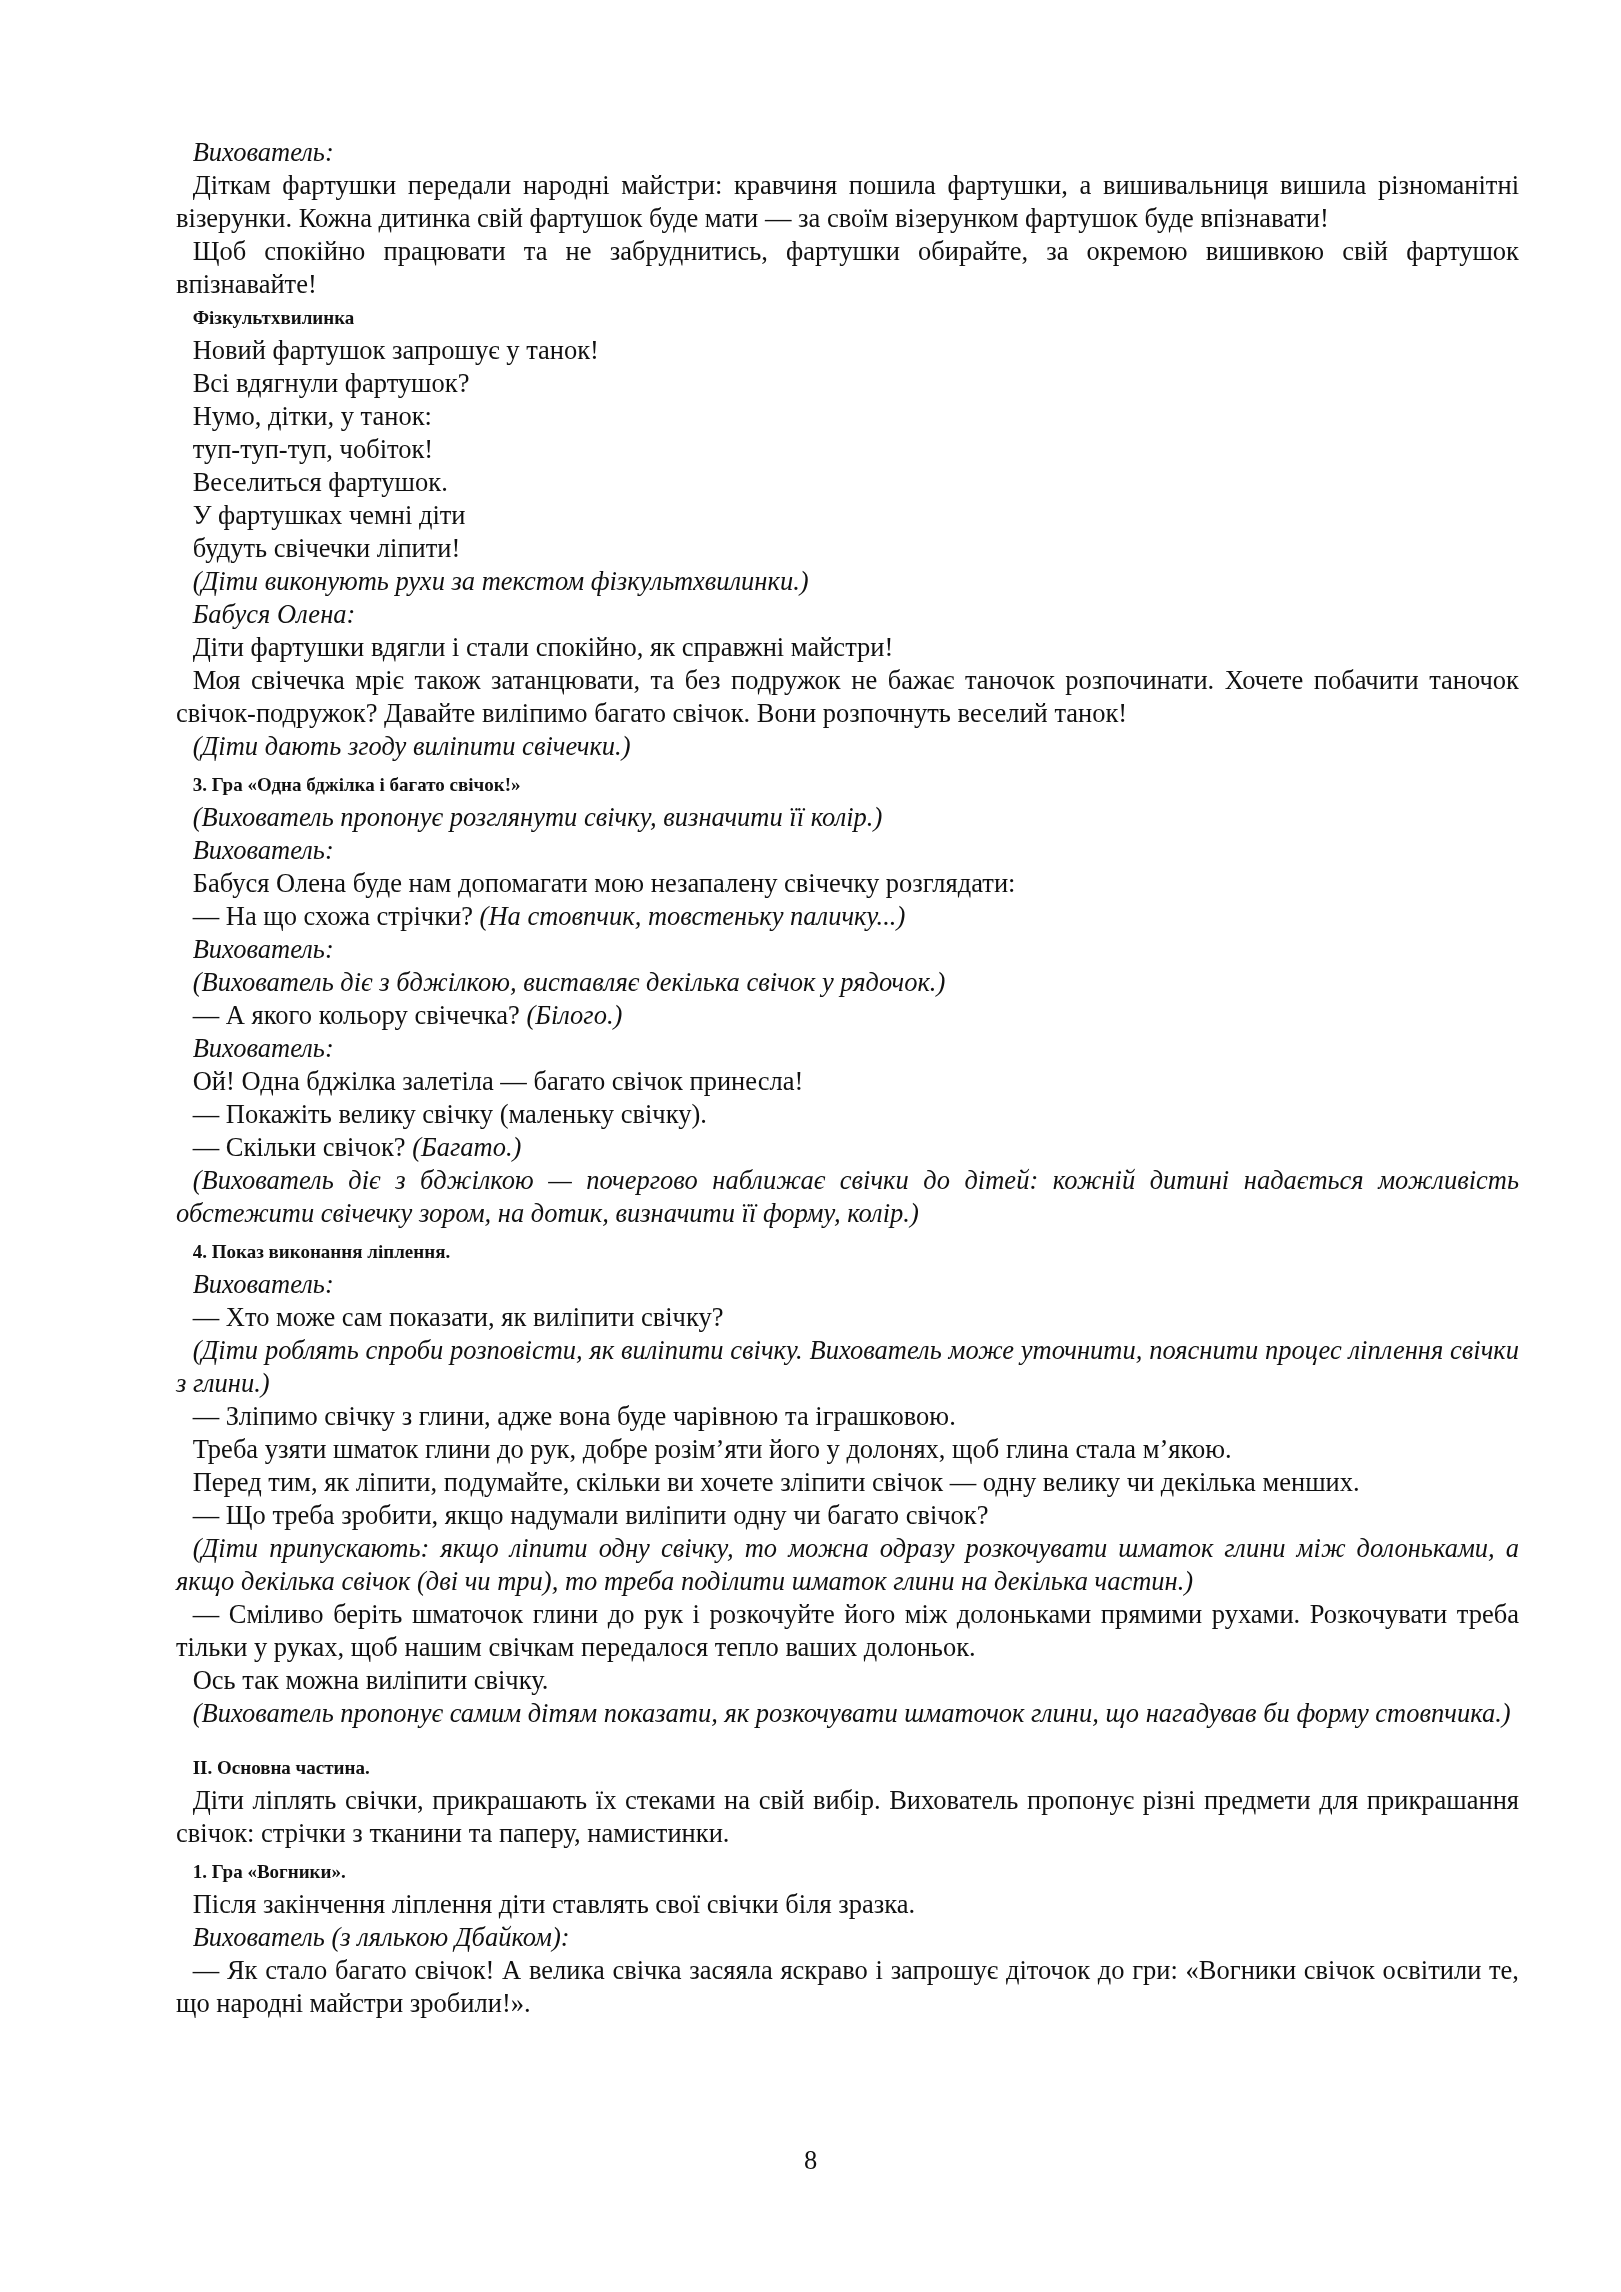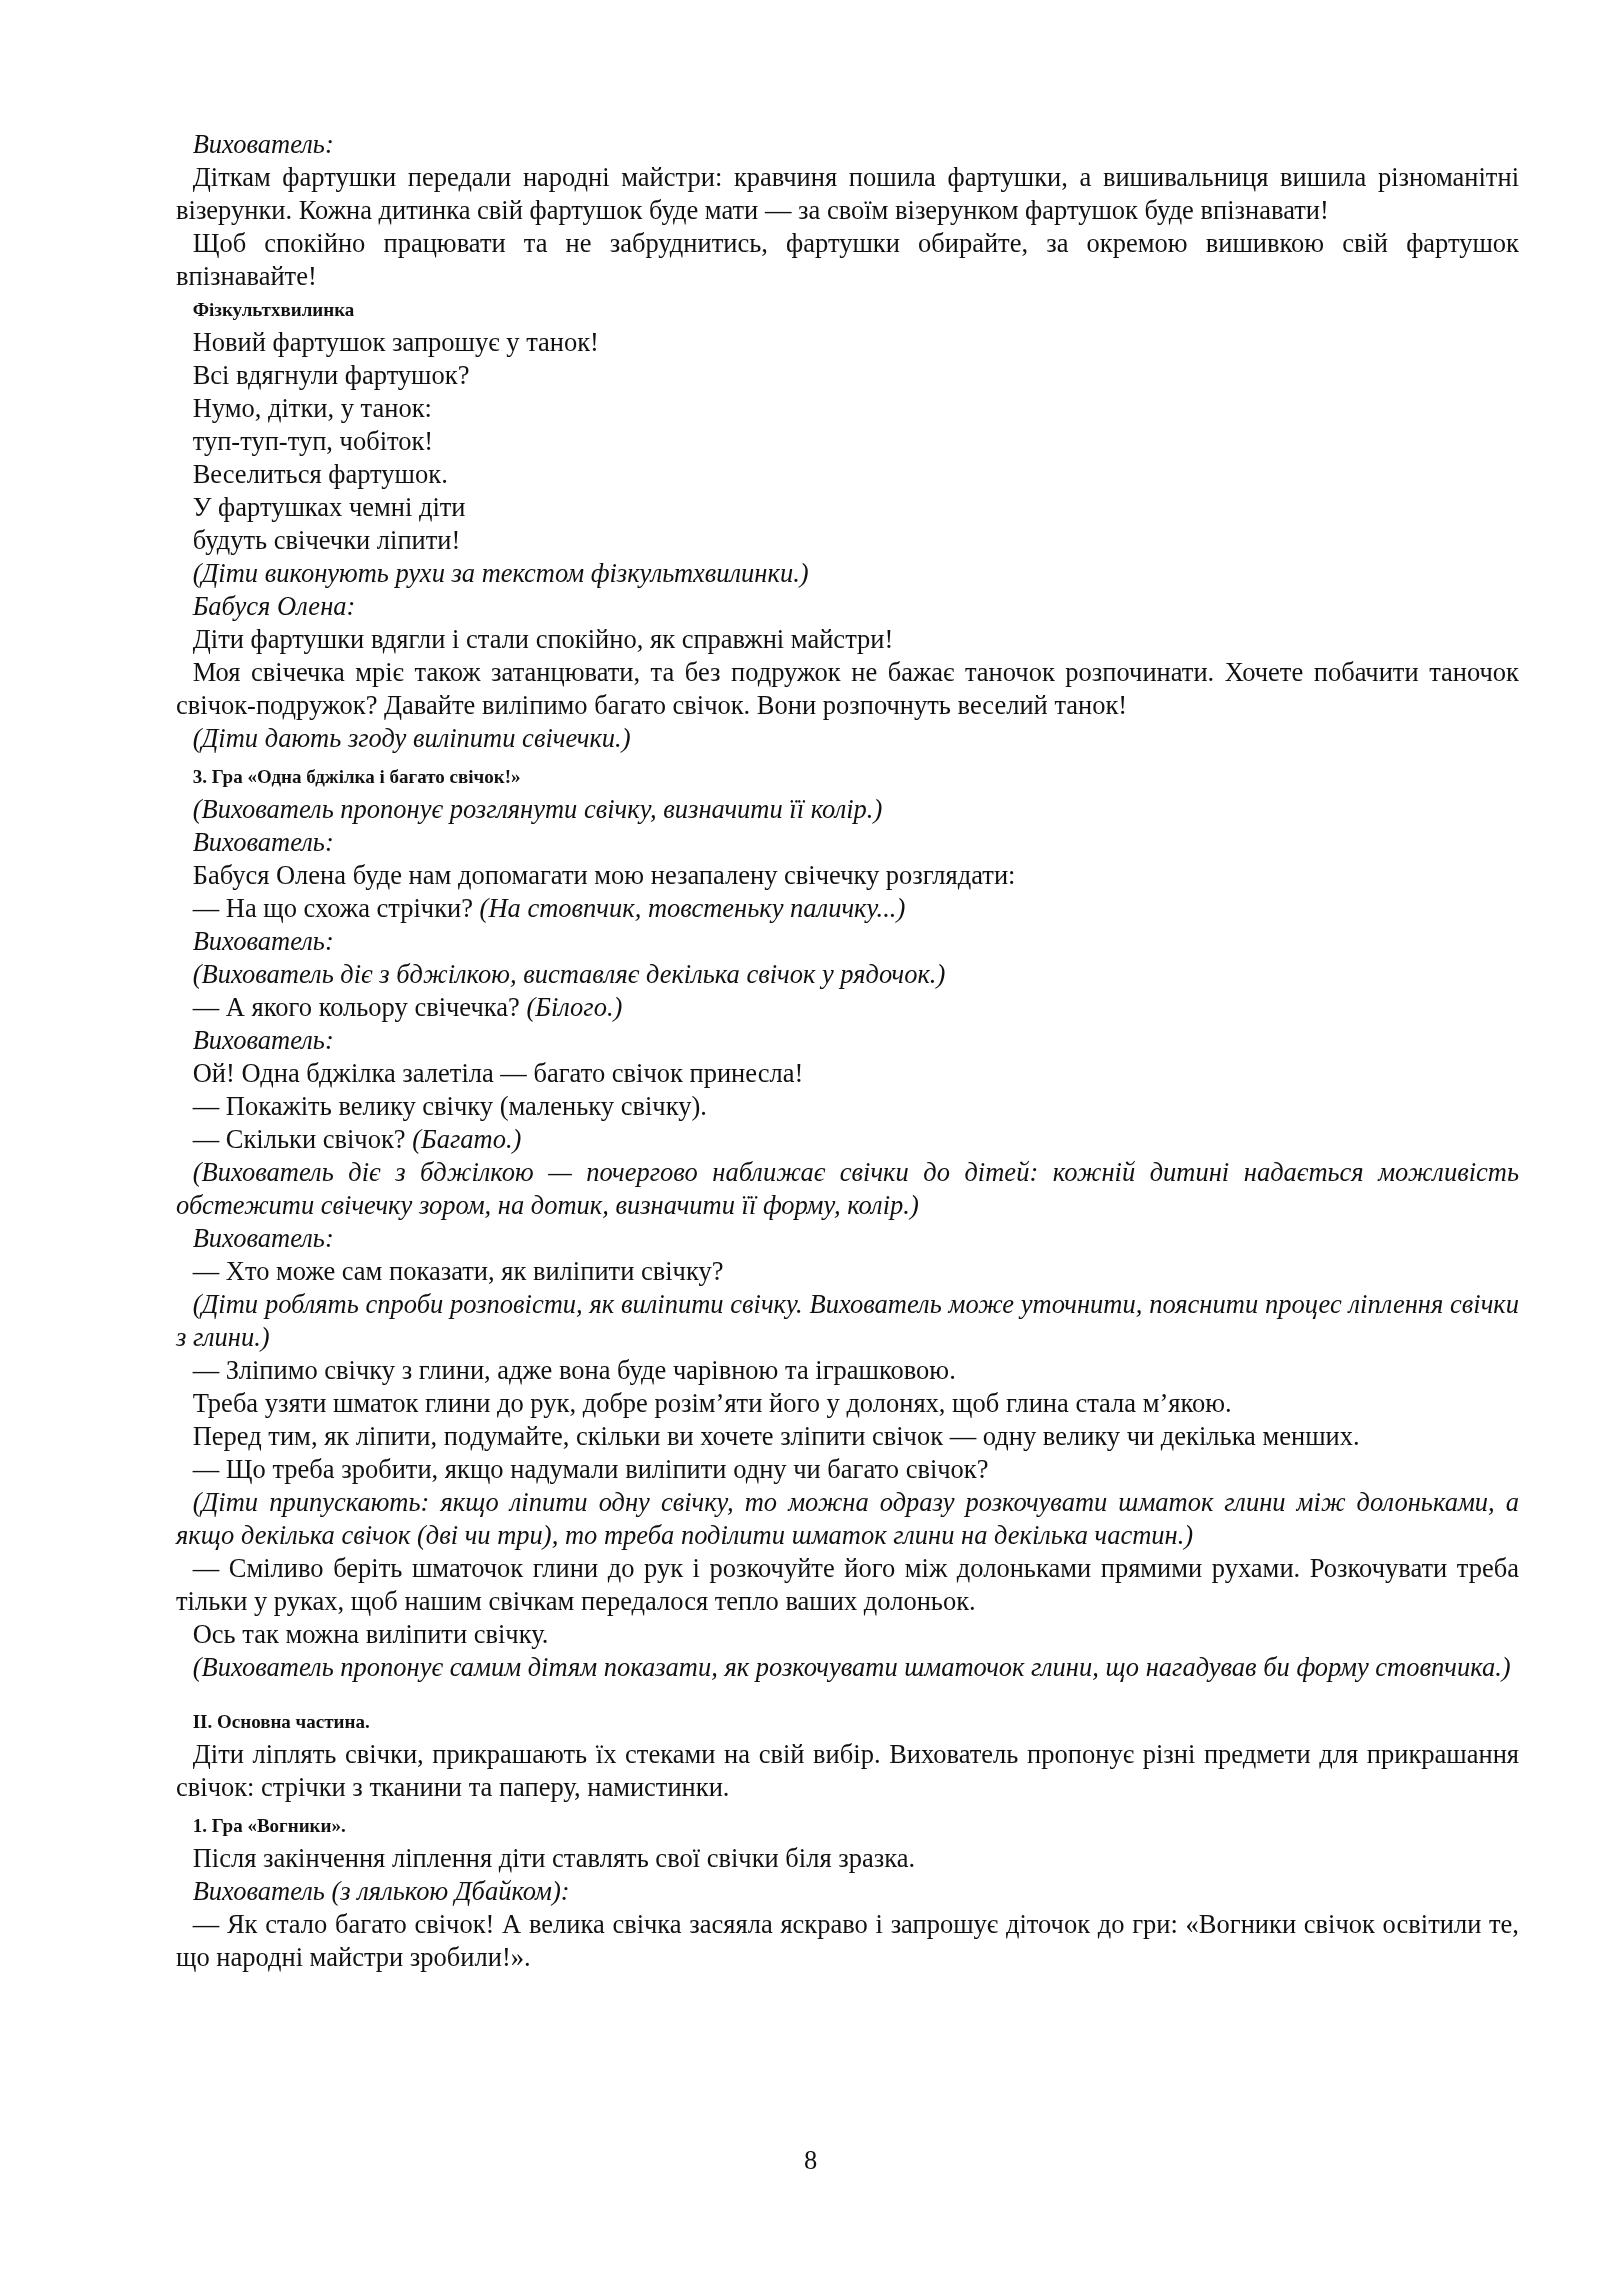--- a/index.html
+++ b/index.html
@@ -1,18 +1,18 @@
 <!DOCTYPE html>
 <html><head>
 <meta charset="utf-8">
 <style>
   html, body { margin: 0; padding: 0; background: #ffffff; }
   body { width: 1621px; height: 2293px; position: relative; overflow: hidden; }
   .page {
-    position: absolute; left: 176px; top: 128px; width: 1343px;
+    position: absolute; left: 176px; top: 136px; width: 1343px;
     font-family: "Liberation Serif", "DejaVu Serif", serif;
     font-size: 26.5px; line-height: 33px; color: #111111;
   }
   .p { margin: 0; text-align: justify; text-indent: 16.7px; }
   .it { font-style: italic; }
   .b { font-weight: bold; font-size: 19px; }
   .h { margin-top: 4.9px; }
   .h2 { margin-top: 21.6px; }
   .verse { margin: 0; padding-left: 16.7px; }
   .pagenum {
@@ -48,20 +48,21 @@
   <p class="p">Бабуся Олена буде нам допомагати мою незапалену свічечку розглядати:</p>
   <p class="p"><span>— На що схожа стрічки? </span><span class="it">(На стовпчик, товстеньку паличку...)</span></p>
   <p class="p it">Вихователь:</p>
   <p class="p it">(Вихователь діє з бджілкою, виставляє декілька свічок у рядочок.)</p>
   <p class="p"><span>— А якого кольору свічечка? </span><span class="it">(Білого.)</span></p>
   <p class="p it">Вихователь:</p>
   <p class="p">Ой! Одна бджілка залетіла — багато свічок принесла!</p>
   <p class="p">— Покажіть велику свічку (маленьку свічку).</p>
   <p class="p"><span>— Скільки свічок? </span><span class="it">(Багато.)</span></p>
   <p class="p it">(Вихователь діє з бджілкою — почергово наближає свічки до дітей: кожній дитині надається можливість обстежити свічечку зором, на дотик, визначити її форму, колір.)</p>
+  <p class="p b h">4. Показ виконання ліплення.</p>
   <p class="p it">Вихователь:</p>
   <p class="p">— Хто може сам показати, як виліпити свічку?</p>
   <p class="p it">(Діти роблять спроби розповісти, як виліпити свічку. Вихователь може уточнити, пояснити процес ліплення свічки з глини.)</p>
   <p class="p">— Зліпимо свічку з глини, адже вона буде чарівною та іграшковою.</p>
   <p class="p">Треба узяти шматок глини до рук, добре розім’яти його у долонях, щоб глина стала м’якою.</p>
   <p class="p">Перед тим, як ліпити, подумайте, скільки ви хочете зліпити свічок — одну велику чи декілька менших.</p>
   <p class="p">— Що треба зробити, якщо надумали виліпити одну чи багато свічок?</p>
   <p class="p it">(Діти припускають: якщо ліпити одну свічку, то можна одразу розкочувати шматок глини між долоньками, а якщо декілька свічок (дві чи три), то треба поділити шматок глини на декілька частин.)</p>
   <p class="p">— Сміливо беріть шматочок глини до рук і розкочуйте його між долоньками прямими рухами. Розкочувати треба тільки у руках, щоб нашим свічкам передалося тепло ваших долоньок.</p>
   <p class="p">Ось так можна виліпити свічку.</p>

